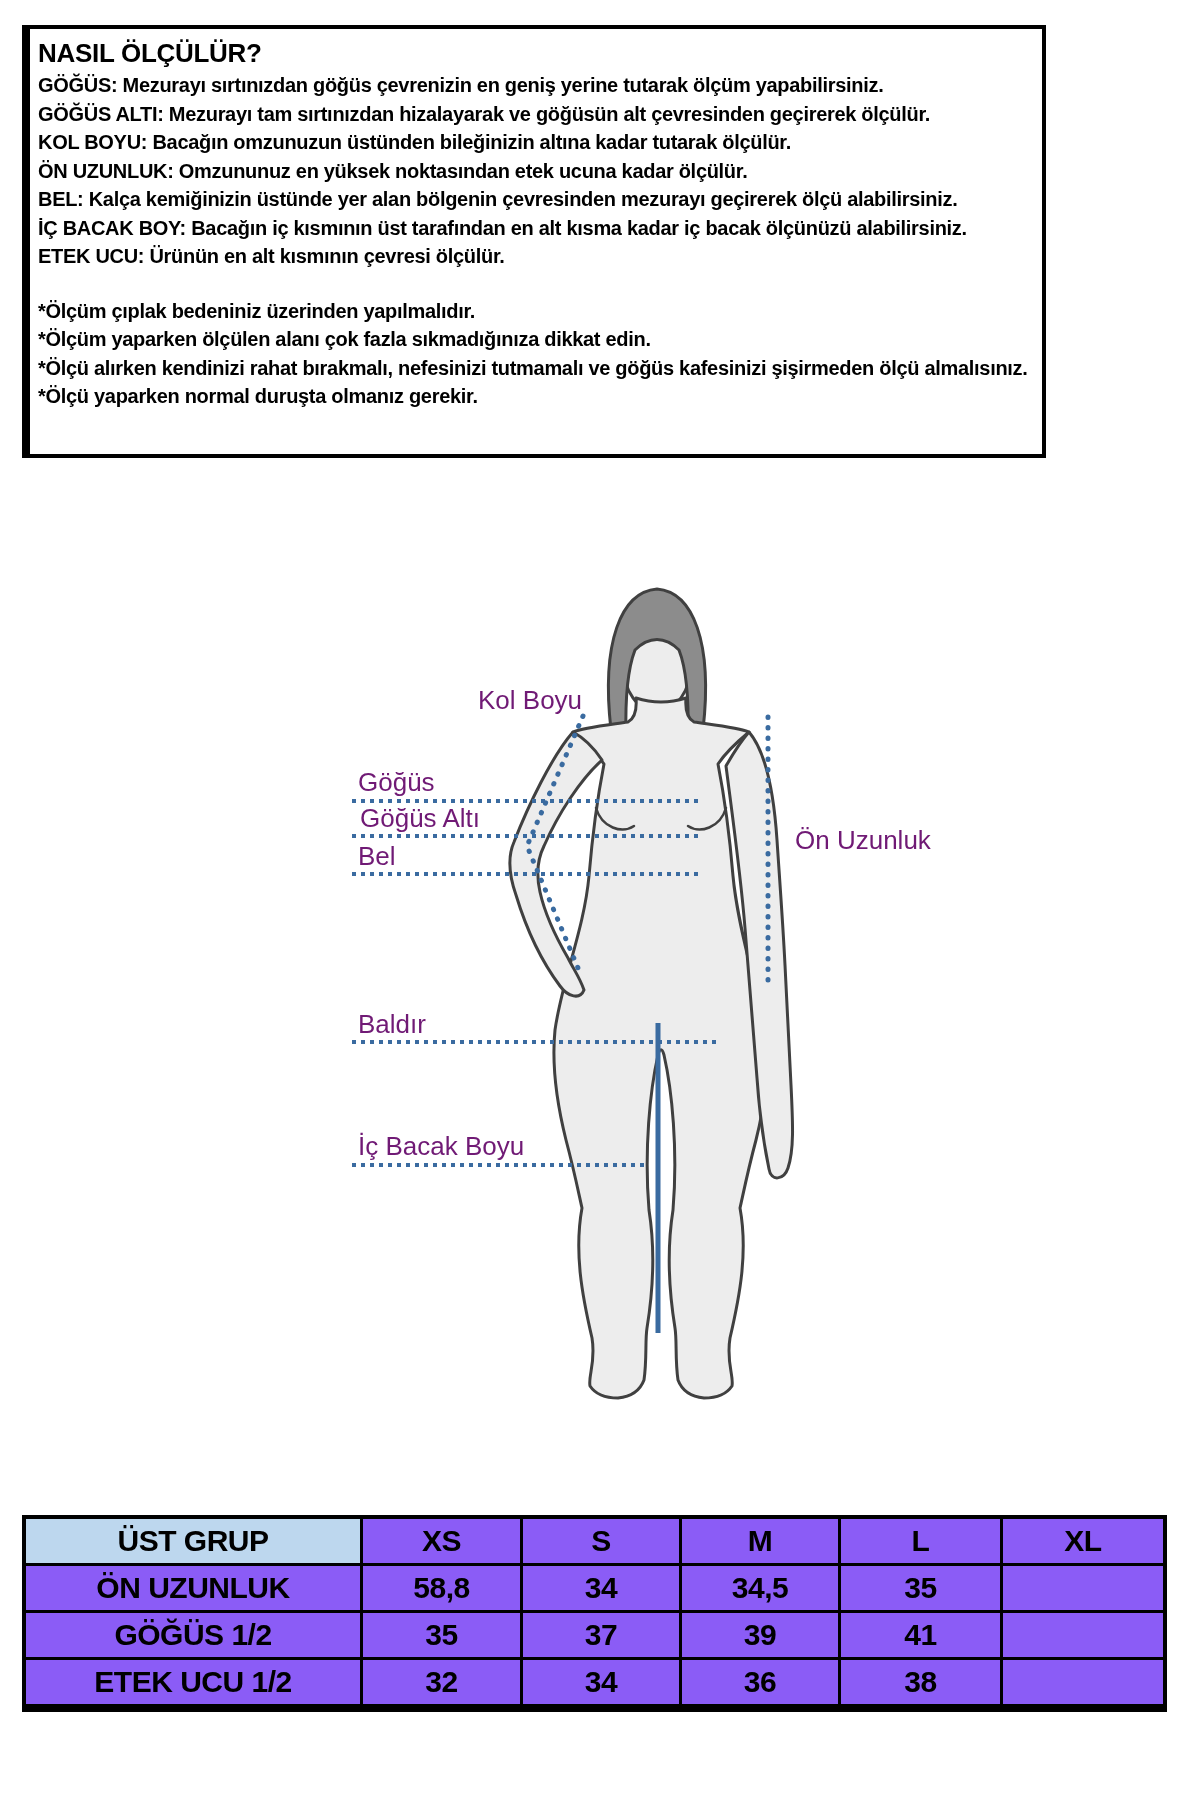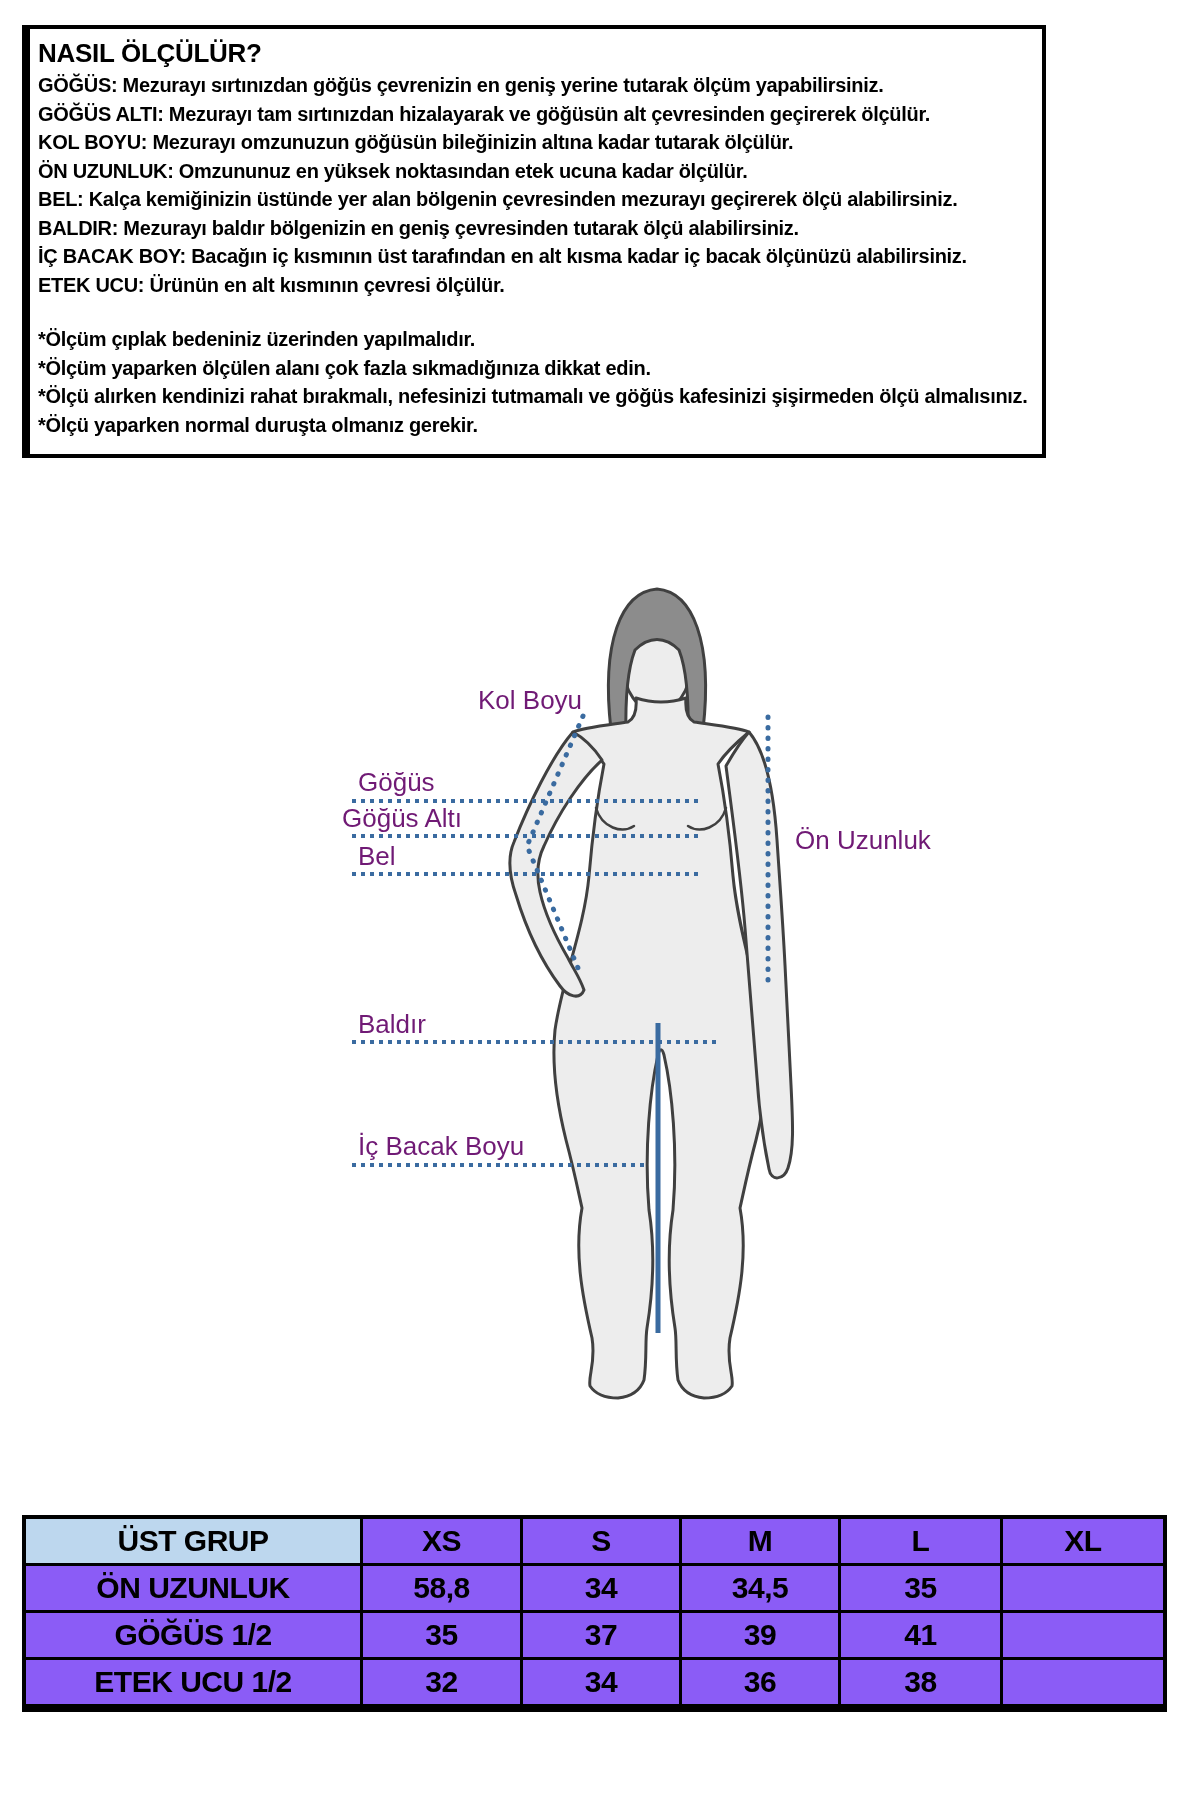--- a/index.html
+++ b/index.html
@@ -33,21 +33,21 @@
   .diagram{position:absolute;left:330px;top:580px;width:640px;height:840px;}
   .diagram svg{position:absolute;left:0;top:0;}
   .diagram-label{
     position:absolute;
     font-size:26px;line-height:28px;color:#701a75;
     white-space:nowrap;
   }
   
   .lbl-kol-boyu{left:148px;top:106px;}
   .lbl-gogus{left:28px;top:188px;}
-  .lbl-gogus-alti{left:12px;top:224px;}
+  .lbl-gogus-alti{left:30px;top:224px;}
   .lbl-bel{left:28px;top:262px;}
   .lbl-on-uzunluk{left:465px;top:246px;}
   .lbl-baldir{left:28px;top:430px;}
   .lbl-ic-bacak-boyu{left:28px;top:552px;}
 
   .sil-body{fill:#ededed;stroke:#404040;stroke-width:3;stroke-linejoin:round;}
   .sil-hair{fill:#8c8c8c;stroke:#404040;stroke-width:3;stroke-linejoin:round;}
   .sil-detail{fill:none;stroke:#404040;stroke-width:2.5;stroke-linecap:round;}
   .dots{stroke:#3a6ba0;stroke-width:4;fill:none;stroke-dasharray:4 5;}
   .rdots{stroke:#3a6ba0;stroke-width:5;fill:none;stroke-dasharray:0.5 10;stroke-linecap:round;}
@@ -78,24 +78,23 @@
 </style>
 </head>
 <body>
 
 <div class="stage">
 
   <div class="instructions-box">
     <div class="instructions-title">NASIL ÖLÇÜLÜR?</div>
     <div class="instruction-line">GÖĞÜS: Mezurayı sırtınızdan göğüs çevrenizin en geniş yerine tutarak ölçüm yapabilirsiniz.</div>
     <div class="instruction-line">GÖĞÜS ALTI: Mezurayı tam sırtınızdan hizalayarak ve göğüsün alt çevresinden geçirerek ölçülür.</div>
-    <div class="instruction-line">KOL BOYU: Mezurayı omzunuzun göğüsün bileğinizin altına kadar tutarak ölçülür.</div>
+    <div class="instruction-line">KOL BOYU: Bacağın omzunuzun üstünden bileğinizin altına kadar tutarak ölçülür.</div>
     <div class="instruction-line">ÖN UZUNLUK: Omzununuz en yüksek noktasından etek ucuna kadar ölçülür.</div>
     <div class="instruction-line">BEL: Kalça kemiğinizin üstünde yer alan bölgenin çevresinden mezurayı geçirerek ölçü alabilirsiniz.</div>
-    <div class="instruction-line">BALDIR: Mezurayı baldır bölgenizin en geniş çevresinden tutarak ölçü alabilirsiniz.</div>
     <div class="instruction-line">İÇ BACAK BOY: Bacağın iç kısmının üst tarafından en alt kısma kadar iç bacak ölçünüzü alabilirsiniz.</div>
     <div class="instruction-line">ETEK UCU: Ürünün en alt kısmının çevresi ölçülür.</div>
     <div class="notes-gap"></div>
     <div class="instruction-line">*Ölçüm çıplak bedeniniz üzerinden yapılmalıdır.</div>
     <div class="instruction-line">*Ölçüm yaparken ölçülen alanı çok fazla sıkmadığınıza dikkat edin.</div>
     <div class="instruction-line">*Ölçü alırken kendinizi rahat bırakmalı, nefesinizi tutmamalı ve göğüs kafesinizi şişirmeden ölçü almalısınız.</div>
     <div class="instruction-line">*Ölçü yaparken normal duruşta olmanız gerekir.</div>
   </div>
 
   <div class="diagram">

